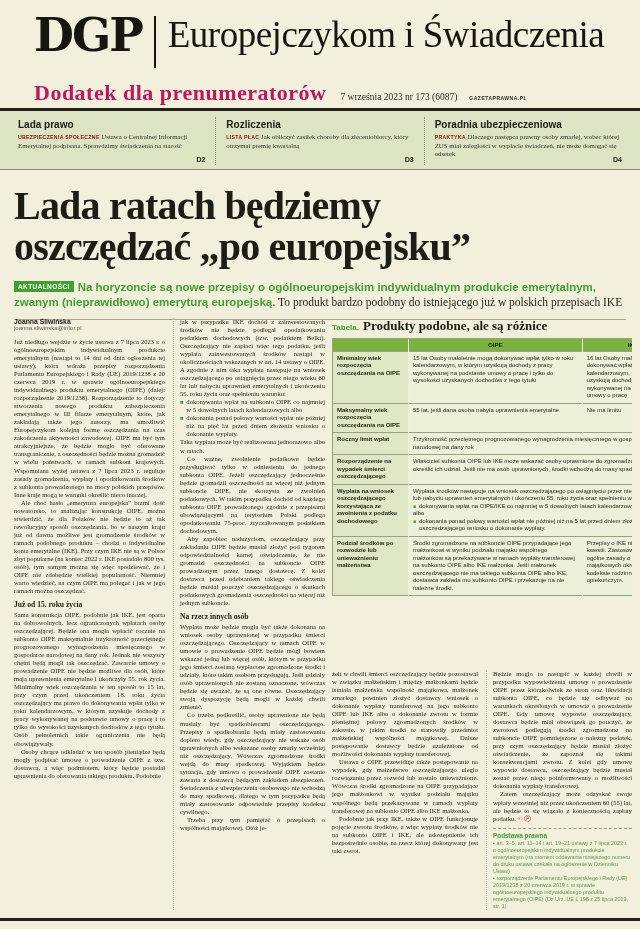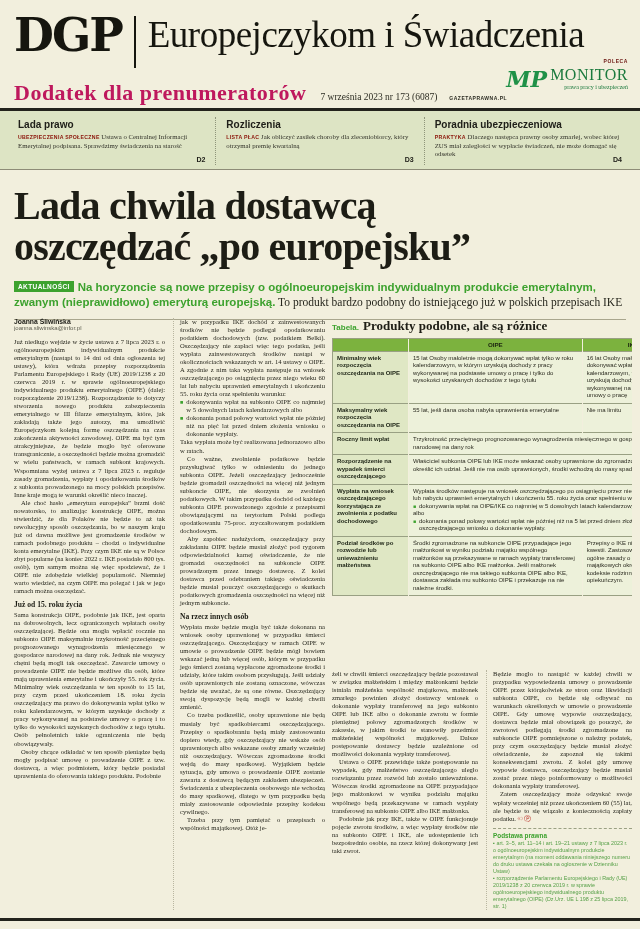--- a/index.html
+++ b/index.html
@@ -5,21 +5,21 @@
   * { margin:0; padding:0; box-sizing:border-box; }
   html,body { width:640px; height:929px; }
   body {
     background:#f2efdd;
     font-family:"Liberation Serif", serif;
     color:#26261d;
     overflow:hidden;
     position:relative;
   }
   
-  .masthead { position:relative; height:108px; padding:14px 10px 0 14px; }
+  .masthead { position:relative; height:108px; padding:14px 10px 0 14px;margin-left:20px; }
   .mast-row1 { display:flex; align-items:flex-start; }
   .dgp {
     font-family:"DejaVu Serif", serif; font-weight:700;
     font-size:46px; line-height:0.95; letter-spacing:-2px; color:#16160f;
   }
   .mast-divider { width:2px; background:#16160f; height:52px; margin:2px 12px 0 12px; }
   .section-title {
     font-family:"Liberation Serif", serif; font-size:37px; line-height:1.05;
     letter-spacing:-0.5px; color:#16160f; margin-top:2px;
   }
@@ -110,30 +110,20 @@
   <div class="mast-row1">
     <div class="dgp">DGP</div>
     <div class="mast-divider"></div>
     <div class="section-title">Europejczykom i Świadczenia</div>
   </div>
   <div class="mast-row2">
     <div class="subtitle">Dodatek dla prenumeratorów</div>
     <div class="date-line">7 września 2023 nr 173 (6087)</div>
     <div class="site">GAZETAPRAWNA.PL</div>
   </div>
-  <div class="monitor-block">
-    <div class="poleca">POLECA</div>
-    <div class="monitor-row">
-      <div class="mp-logo">MP</div>
-      <div>
-        <div class="monitor-name">MONITOR</div>
-        <div class="monitor-tagline">prawa pracy i ubezpieczeń</div>
-      </div>
-    </div>
-  </div>
 </div>
 
 <div class="briefs">
   <div class="brief">
     <div class="brief-heading">Lada prawo</div>
     <div class="brief-text"><span class="brief-kicker">UBEZPIECZENIA SPOŁECZNE</span><span> Ustawa o Centralnej Informacji Emerytalnej podpisana. Sprawdzimy świadczenia na starość</span></div>
     <div class="brief-page">D2</div>
   </div>
   <div class="brief">
     <div class="brief-heading">Rozliczenia</div>
@@ -142,21 +132,21 @@
   </div>
   <div class="brief">
     <div class="brief-heading">Poradnia ubezpieczeniowa</div>
     <div class="brief-text"><span class="brief-kicker">PRAKTYKA</span><span> Dlaczego następca prawny osoby zmarłej, wobec której ZUS miał zaległości w wypłacie świadczeń, nie może domagać się odsetek</span></div>
     <div class="brief-page">D4</div>
   </div>
 </div>
 
 <div class="headline-block">
   <div class="headline">
-    <div>Lada chwila dostawcą</div>
+    <div>Lada ratach będziemy</div>
     <div>oszczędzać „po europejsku”</div>
   </div>
   <div class="lead">
     <span class="lead-badge">AKTUALNOŚCI</span><span class="lead-highlight">Na horyzoncie są nowe przepisy o ogólnoeuropejskim indywidualnym produkcie emerytalnym, zwanym (nieprawidłowo) emeryturą europejską.</span><span class="lead-rest"> To produkt bardzo podobny do istniejącego już w polskich przepisach IKE</span>
   </div>
 </div>
 <hr class="lead-rule">
 
 <div class="article">
 

